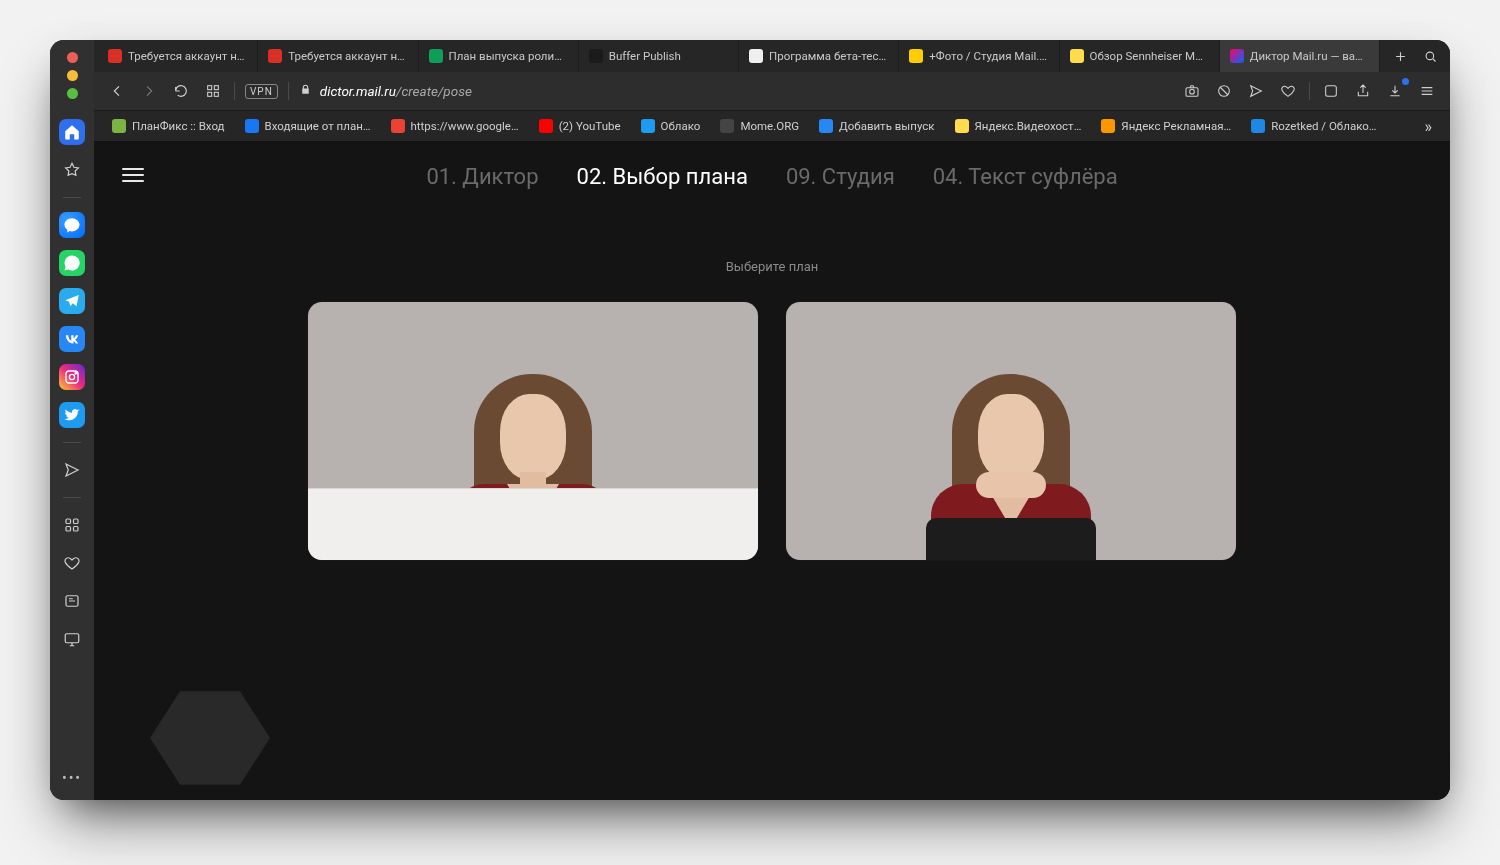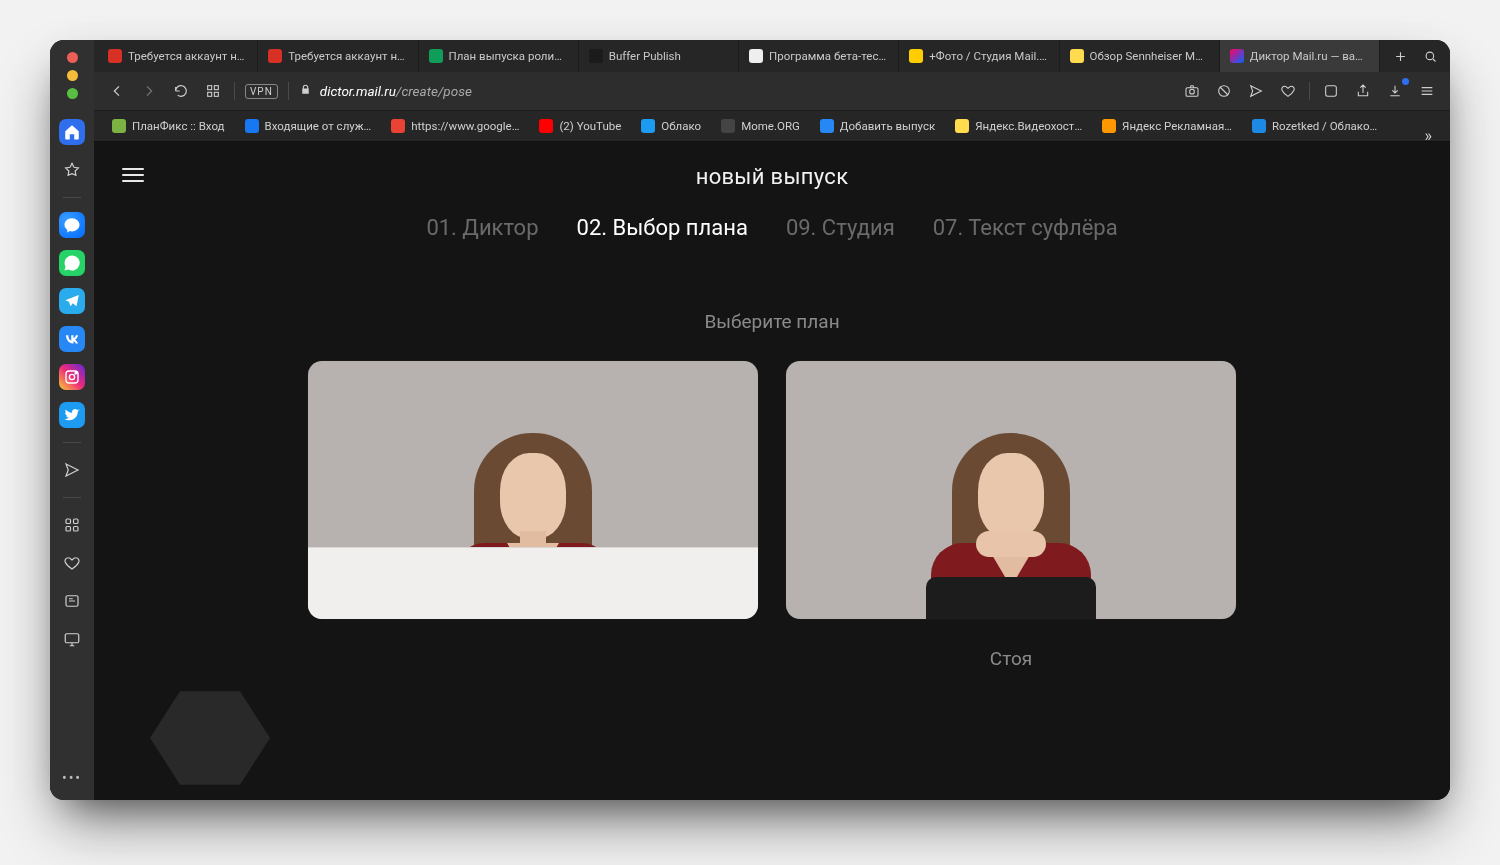--- a/index.html
+++ b/index.html
@@ -52,34 +52,34 @@
   .vpn{font-size:10px;border:1px solid #888;border-radius:3px;padding:1px 4px;color:#cfcfcf;letter-spacing:1px;}
   .urlbox{flex:1;display:flex;align-items:center;gap:8px;color:#cfcfcf;font-size:13.5px;min-width:0;}
   .urlbox .lock svg{width:13px;height:13px;}
   .urlbox .url{white-space:nowrap;overflow:hidden;text-overflow:ellipsis;font-style:italic;}
   .url .host{color:#fff;}
   .url .path{color:#a9a9a9;}
   .right-ico{display:flex;align-items:center;gap:10px;}
   .right-ico .ico{position:relative;}
   .dlbadge{position:absolute;top:-2px;right:-3px;width:7px;height:7px;border-radius:50%;background:#2f6fed;}
   
-  .bmk{height:30px;background:#262626;display:flex;gap:4px;padding:15px 10px;border-top:1px solid #1b1b1b;border-bottom:1px solid #111;}
+  .bmk{height:30px;background:#262626;display:flex;align-items:center;gap:4px;padding:15px 10px;border-top:1px solid #1b1b1b;border-bottom:1px solid #111;}
   .bitem{display:flex;align-items:center;gap:6px;padding:0 8px;height:100%;font-size:11.5px;color:#cfcfcf;white-space:nowrap;cursor:default;}
   .bitem .favi{width:14px;height:14px;border-radius:3px;flex:none;}
   .bmore{margin-left:auto;color:#cfcfcf;padding:0 8px;}
   
   .page{flex:1;background:var(--panel);position:relative;overflow:hidden;}
   .ham{position:absolute;top:22px;left:28px;color:#e8e8e8;}
   .ham div{width:22px;height:2px;background:currentColor;margin:4px 0;border-radius:2px;}
   .page-inner{max-width:1000px;margin:0 auto;text-align:center;padding-top:22px;}
   .title{color:#f2f2f2;font-size:22px;letter-spacing:.3px;margin-bottom:26px;}
   .steps{display:flex;justify-content:center;gap:38px;font-size:22px;margin-bottom:70px;}
   .step{color:var(--dim);}
   .step.active{color:#fff;}
-  .subtitle{color:var(--muted);font-size:19px;margin-bottom:28px;}
+  .subtitle{color:var(--muted);font-size:13px;margin-bottom:28px;}
   .cards{display:flex;justify-content:center;gap:28px;}
   .card{width:450px;}
   .thumb{width:450px;height:258px;border-radius:14px;background:var(--card);overflow:hidden;position:relative;box-shadow:0 0 0 1px rgba(255,255,255,.02);}
   .cap{margin-top:28px;font-size:19px;}
   .cap.light{color:#f0f0f0;}
   .cap.dim{color:var(--muted);}
   
   .hex{position:absolute;left:56px;bottom:10px;width:120px;height:104px;background:#3a3a3a;opacity:.55;clip-path:polygon(25% 5%,75% 5%,100% 50%,75% 95%,25% 95%,0 50%);}
   
   .presenter{position:absolute;left:50%;transform:translateX(-50%);bottom:0;width:220px;}
@@ -326,21 +326,21 @@
         </div>
       </div>
 
       <div class="bmk">
         <div class="bitem">
             <span class="favi f-pf"></span>
             <span>ПланФикс :: Вход</span>
           </div>
         <div class="bitem">
             <span class="favi f-blue"></span>
-            <span>Входящие от служ…</span>
+            <span>Входящие от план…</span>
           </div>
         <div class="bitem">
             <span class="favi f-goo"></span>
             <span>https://www.google…</span>
           </div>
         <div class="bitem">
             <span class="favi f-yt"></span>
             <span>(2) YouTube</span>
           </div>
         <div class="bitem">
@@ -370,26 +370,25 @@
         <div class="bmore">»</div>
       </div>
 
       <div class="page">
         <div class="ham">
             <div></div>
             <div></div>
             <div></div>
           </div>
         <div class="page-inner">
-          <div class="title">новый выпуск</div>
           <div class="steps">
             <span class="step">01. Диктор</span>
             <span class="step active">02. Выбор плана</span>
             <span class="step">09. Студия</span>
-            <span class="step">07. Текст суфлёра</span>
+            <span class="step">04. Текст суфлёра</span>
           </div>
           <div class="subtitle">Выберите план</div>
           <div class="cards">
             <div class="card">
               <div class="thumb sit">
                 <div class="presenter">
                   <div class="upper">
                     <div class="hair"></div>
                       <div class="face"></div>
                       <div class="neck"></div>
@@ -408,21 +407,20 @@
                     <div class="hair"></div>
                       <div class="face"></div>
                       <div class="neck"></div>
                     <div class="torso"></div>
                       <div class="vneck"></div>
                       <div class="hands"></div>
                     <div class="skirt"></div>
                   </div>
                 </div>
               </div>
-              <div class="cap dim">Стоя</div>
             </div>
           </div>
         </div>
         <div class="hex"></div>
       </div>
     </div>
   </div>
 </div>
 
 </body></html>

